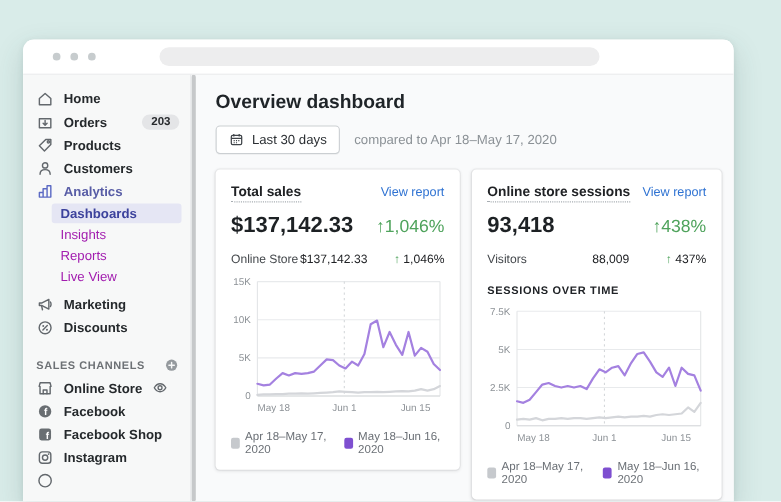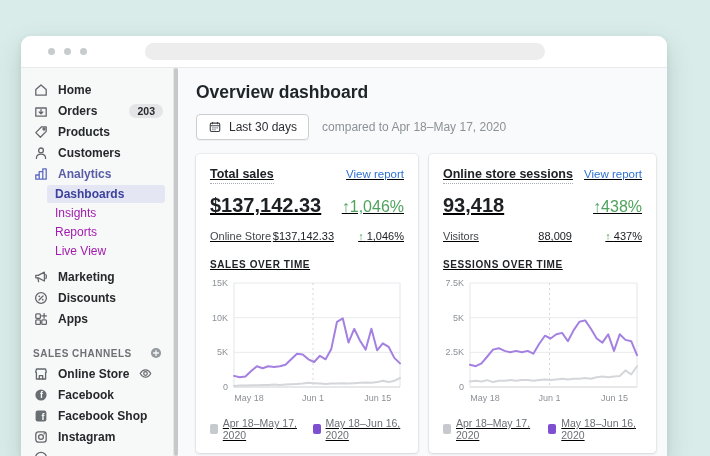--- a/index.html
+++ b/index.html
@@ -39,21 +39,21 @@
   .main{flex:1;background:#f9fafb;position:relative;min-width:0;
         padding:0 0 0 22px;box-sizing:border-box;overflow:hidden;}
   .vscroll{position:absolute;left:0;top:0;width:4px;height:100%;background:#c6c8ca;border-radius:2px;}
   .page-title{margin:14px 0 0 0;font-size:17.5px;font-weight:700;color:#1f2428;}
   .controls{margin-top:11px;display:flex;align-items:center;}
   .date-btn{display:inline-flex;align-items:center;gap:7px;background:#fff;border:1px solid #cbcfd2;
             border-radius:4px;padding:5px 11px;font-size:12px;font-weight:500;color:#2b2f33;
             box-shadow:0 1px 0 rgba(0,0,0,.04);cursor:pointer;font-family:inherit;}
   .compare{margin-left:13px;font-size:12px;color:#8b9196;}
   
-  .cards{display:flex;align-items:flex-start;gap:11px;margin-top:14px;padding-right:11px;text-decoration:underline;}
+  .cards{display:flex;align-items:flex-start;gap:11px;margin-top:14px;padding-right:11px;}
   .card{background:#fff;border-radius:4px;box-shadow:0 0 0 1px rgba(63,63,68,.05),0 1px 3px rgba(63,63,68,.15);
         padding:13px 14px 12px 14px;box-sizing:border-box;}
   .card-1{width:222px;flex:0 0 222px;}
   .card-2{flex:1;min-width:0;}
   .card-head{display:flex;align-items:baseline;justify-content:space-between;}
   .card-title{font-size:12.5px;font-weight:700;color:#202225;border-bottom:1.5px dotted #a7adb2;
               padding-bottom:2px;cursor:help;}
   .view-report{font-size:11.5px;color:var(--link-blue);text-decoration:none;cursor:pointer;}
   .metric{display:flex;align-items:baseline;justify-content:space-between;margin-top:10px;}
   .metric-value{font-size:20px;font-weight:700;color:#1d2124;}
@@ -149,31 +149,20 @@
           <span class="icon">
             <svg width="16" height="16" viewBox="0 0 16 16">
                 <circle class="st" cx="8" cy="8" r="5.4"></circle>
                 <path class="st" d="M6 10 L10 6"></path>
                 <circle cx="6.3" cy="6.3" r="0.9" fill="#63686d"></circle>
                 <circle cx="9.7" cy="9.7" r="0.9" fill="#63686d"></circle>
               </svg>
           </span>
           <span>Discounts</span>
         </div>
-        <div class="item">
-          <span class="icon">
-            <svg width="16" height="16" viewBox="0 0 16 16">
-                <rect class="st" x="2.8" y="2.8" width="4.6" height="4.6" rx="1"></rect>
-                <rect class="st" x="2.8" y="8.8" width="4.6" height="4.6" rx="1"></rect>
-                <rect class="st" x="8.8" y="8.8" width="4.6" height="4.6" rx="1"></rect>
-                <path class="st" d="M11.1 2.6 V7.2 M8.8 4.9 H13.4"></path>
-              </svg>
-          </span>
-          <span>Apps</span>
-        </div>
 
         <div class="section-head">
           <span class="section-title">SALES CHANNELS</span>
           <span class="icon">
             <svg width="14" height="14" viewBox="0 0 16 16">
                 <circle cx="8" cy="8" r="5.8" fill="#959a9e"></circle>
                 <path d="M8 5.2 V10.8 M5.2 8 H10.8" stroke="#f7f8f8" stroke-width="1.5" stroke-linecap="round" fill="none"></path>
               </svg>
           </span>
         </div>
@@ -257,21 +246,20 @@
             </div>
             <div class="metric">
               <span class="metric-value">$137,142.33</span>
               <span class="metric-change">↑1,046%</span>
             </div>
             <div class="breakdown">
               <span class="bk-label">Online Store</span>
               <span class="bk-value">$137,142.33</span>
               <span class="bk-change"><span class="bk-arrow">↑ </span><span>1,046%</span></span>
             </div>
-            <div class="chart-title">SALES OVER TIME</div>
             <div class="chart">
               <svg class="chartsvg" width="194" height="130">
                   <line x1="24" x2="190" y1="110" y2="110" stroke="#e8eaec" stroke-width="1"></line>
                   <text x="18" y="113" text-anchor="end" fill="#8c9196" font-size="9">0</text>
                   <line x1="24" x2="190" y1="75.33333333333334" y2="75.33333333333334" stroke="#e8eaec" stroke-width="1"></line>
                   <text x="18" y="78.33333333333334" text-anchor="end" fill="#8c9196" font-size="9">5K</text>
                   <line x1="24" x2="190" y1="40.66666666666667" y2="40.66666666666667" stroke="#e8eaec" stroke-width="1"></line>
                   <text x="18" y="43.66666666666667" text-anchor="end" fill="#8c9196" font-size="9">10K</text>
                   <line x1="24" x2="190" y1="6" y2="6" stroke="#e8eaec" stroke-width="1"></line>
                   <text x="18" y="9" text-anchor="end" fill="#8c9196" font-size="9">15K</text>

